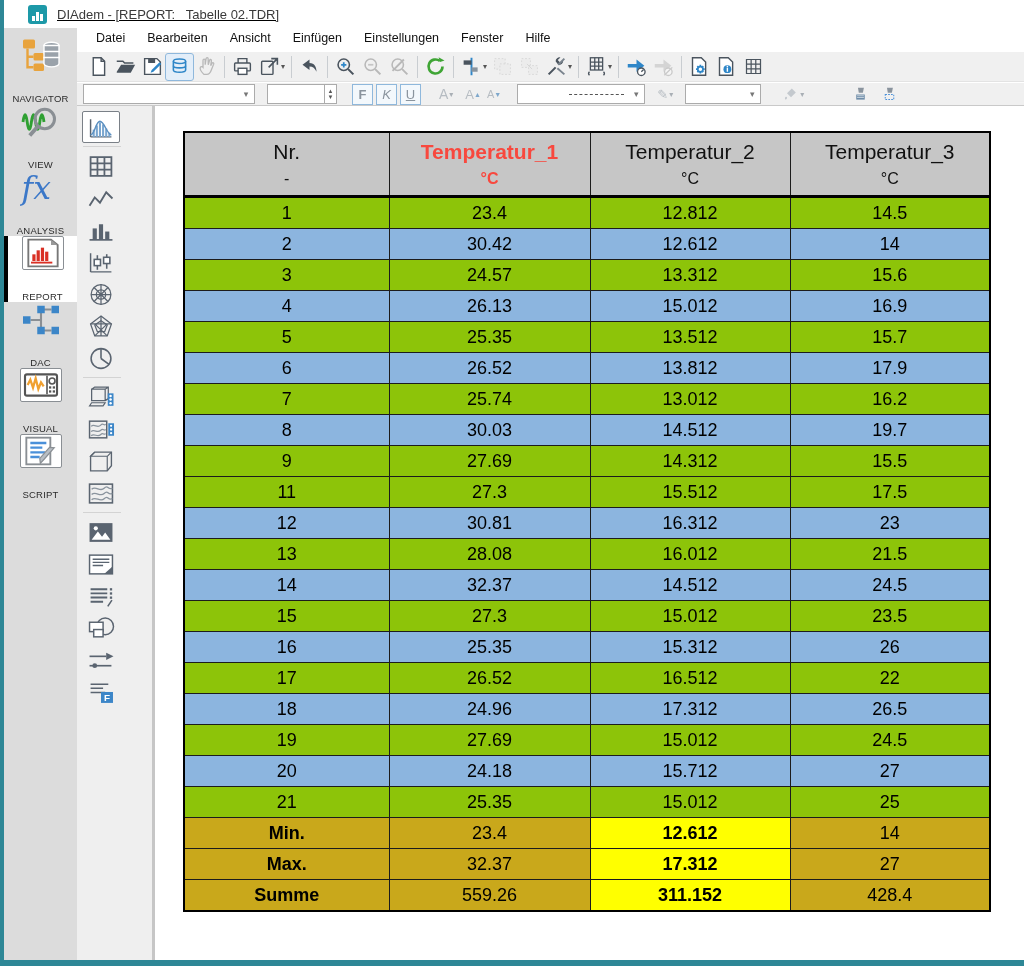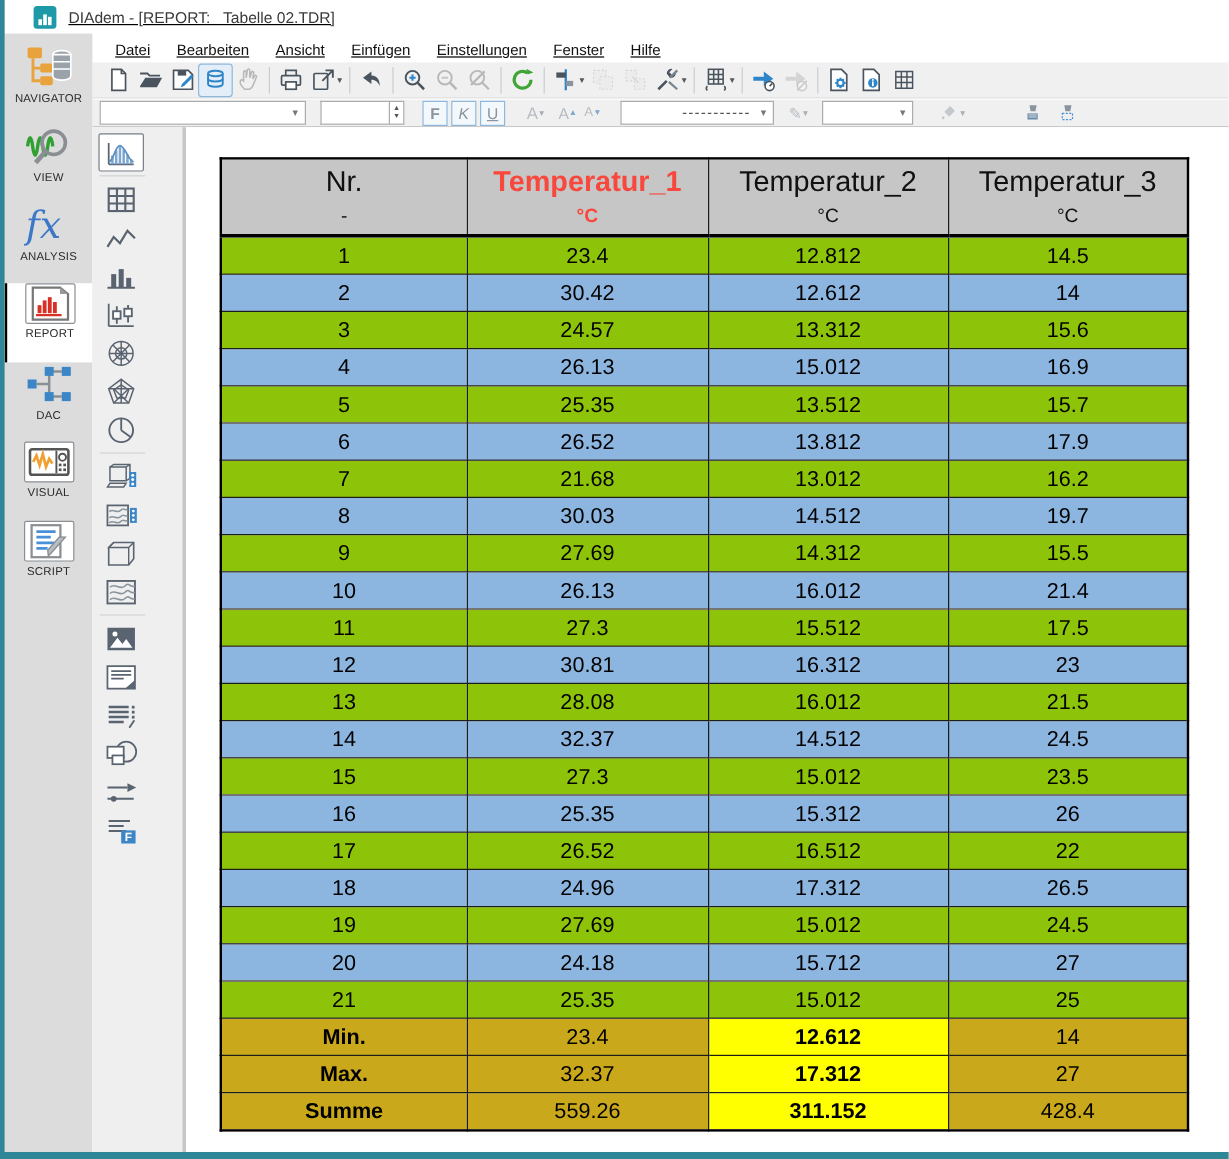--- a/index.html
+++ b/index.html
@@ -12,21 +12,21 @@
   .edge-left{position:absolute;left:0;top:0;width:4px;height:966px;background:#2E8796;}
   .edge-bottom{position:absolute;left:0;top:960px;width:1024px;height:6px;background:#2E8796;}
   #titlebar{position:absolute;left:4px;top:0;width:1020px;height:28px;background:#fff;
     display:flex;align-items:center;text-decoration:underline;}
   .app-icon{width:19px;height:19px;margin-left:24px;border-radius:3px;background:#1D99A8;
     display:flex;align-items:flex-end;justify-content:center;gap:1px;padding-bottom:3px;box-sizing:border-box;}
   .app-icon i{display:block;width:3px;background:#fff;}
   .title-text{margin-left:10px;font-size:13px;color:#3a3a3a;white-space:pre;}
   
   #menubar{position:absolute;left:77px;top:28px;width:947px;height:24px;background:#fff;
-    display:flex;align-items:flex-end;padding-left:8px;box-sizing:border-box;text-decoration:underline;}
+    display:flex;align-items:flex-start;padding-left:8px;box-sizing:border-box;}
   .menu-item{font-size:12.5px;color:#111;padding:3px 11px;cursor:default;}
   
   #toolbar1{position:absolute;left:77px;top:52px;width:947px;height:30px;background:#F0F0F0;
     display:flex;align-items:center;padding-left:8px;box-sizing:border-box;border-bottom:1px solid #E3E3E3;}
   #toolbar2{position:absolute;left:77px;top:83px;width:947px;height:23px;background:#F0F0F0;
     display:flex;align-items:center;padding-left:6px;box-sizing:border-box;border-bottom:1px solid #C9C9C9;}
   .tb-btn{width:27px;height:26px;display:flex;align-items:center;justify-content:center;border-radius:2px;position:relative;}
   .tb-btn svg{width:21px;height:21px;}
   .tb-btn.selected{background:#E3EEF9;outline:1px solid #8FB8DC;}
   .tb-btn.disabled{opacity:.35;filter:grayscale(1);}
@@ -42,42 +42,42 @@
     align-items:center;justify-content:center;font-size:6px;color:#555;line-height:6px;box-sizing:border-box;margin-left:-1px;}
   .fku{width:21px;height:21px;border:1px solid #8FB8DC;background:#F3F8FC;color:#8A949E;
     display:flex;align-items:center;justify-content:center;font-size:13px;margin-left:3px;box-sizing:border-box;}
   .ghosted{color:#B6BCC2;font-size:14px;display:flex;align-items:center;}
   .mini-caret{font-size:8px;color:#A9AFB5;margin-left:1px;}
   .fmt-gap{width:12px;}
   
   #sidebar{position:absolute;left:4px;top:28px;width:73px;height:932px;background:#DCDCDC;
     box-sizing:border-box;padding-top:10px;}
   .side-item{width:73px;height:66px;display:flex;flex-direction:column;align-items:center;
-    justify-content:flex-start;box-sizing:border-box;}
-  .side-item.selected{background:#fff;border-left:2px solid #000000;}
+    justify-content:space-between;box-sizing:border-box;}
+  .side-item.selected{background:#fff;border-left:4px solid #000000;}
   .side-icon{display:flex;align-items:center;justify-content:center;}
   .side-icon svg{width:42px;height:36px;}
   .side-icon.framed{border:1.5px solid #8A8F94;border-radius:2px;background:#fff;padding:0 1px;}
   .side-icon.framed svg{width:38px;height:32px;}
   .side-label{font-size:9.5px;color:#2b2b2b;margin-top:3px;letter-spacing:.2px;}
   
   #palette{position:absolute;left:77px;top:106px;width:75px;height:854px;background:#EFEFEF;
     box-sizing:border-box;padding-top:4px;}
   .pal-item{width:36px;height:30px;margin:2px 0 2px 6px;display:flex;align-items:center;justify-content:center;border-radius:1px;}
   .pal-item svg{width:28px;height:25px;}
   .pal-item.selected{background:#fff;outline:1.5px solid #7A8087;}
   .pal-sep{height:1px;background:#D3D3D3;margin:4px 10px 4px 6px;width:38px;}
   .scroll-div{position:absolute;left:152px;top:106px;width:3px;height:854px;background:#C6C6C6;}
   
   #page{position:absolute;left:155px;top:106px;width:869px;height:854px;background:#fff;}
   #report-table{position:absolute;left:28px;top:25px;border-collapse:collapse;table-layout:fixed;
     border:2px solid #000;}
   #report-table td,#report-table th{border:1px solid #1c1c1c;text-align:center;padding:0;overflow:hidden;}
   #report-table th{height:62px;background:#C6C6C6;font-weight:normal;border-bottom:3px solid #000;}
-  .h-name{font-size:24px;color:#111;}
+  .h-name{font-size:21px;color:#111;}
   .h-unit{font-size:16px;color:#111;margin-top:6px;}
   th.hl{background:#A0D8A0;}
   th.hl .h-name,th.hl .h-unit{color:#F8483E;font-weight:bold;}
   #report-table td{height:30px;font-size:18px;color:#000;}
   tr.rg td{background:#8DC409;}
   tr.rb td{background:#8CB5DF;}
   tr.sum td{background:#C9A81B;height:30px;}
   tr.sum td.lab{font-weight:bold;}
   tr.sum td.ylw{background:#FFFF00;color:#2F5FD0;font-weight:bold;}
   tr.sum-first td{border-top:3px solid #000;}
@@ -661,41 +661,35 @@
           <td>15.7</td>
         </tr>
         <tr class="rb">
           <td>6</td>
           <td>26.52</td>
           <td>13.812</td>
           <td>17.9</td>
         </tr>
         <tr class="rg">
           <td>7</td>
-          <td>21.68</td>
+          <td>25.74</td>
           <td>13.012</td>
           <td>16.2</td>
         </tr>
         <tr class="rb">
           <td>8</td>
           <td>30.03</td>
           <td>14.512</td>
           <td>19.7</td>
         </tr>
         <tr class="rg">
           <td>9</td>
           <td>27.69</td>
           <td>14.312</td>
           <td>15.5</td>
-        </tr>
-        <tr class="rb">
-          <td>10</td>
-          <td>26.13</td>
-          <td>16.012</td>
-          <td>21.4</td>
         </tr>
         <tr class="rg">
           <td>11</td>
           <td>27.3</td>
           <td>15.512</td>
           <td>17.5</td>
         </tr>
         <tr class="rb">
           <td>12</td>
           <td>30.81</td>

